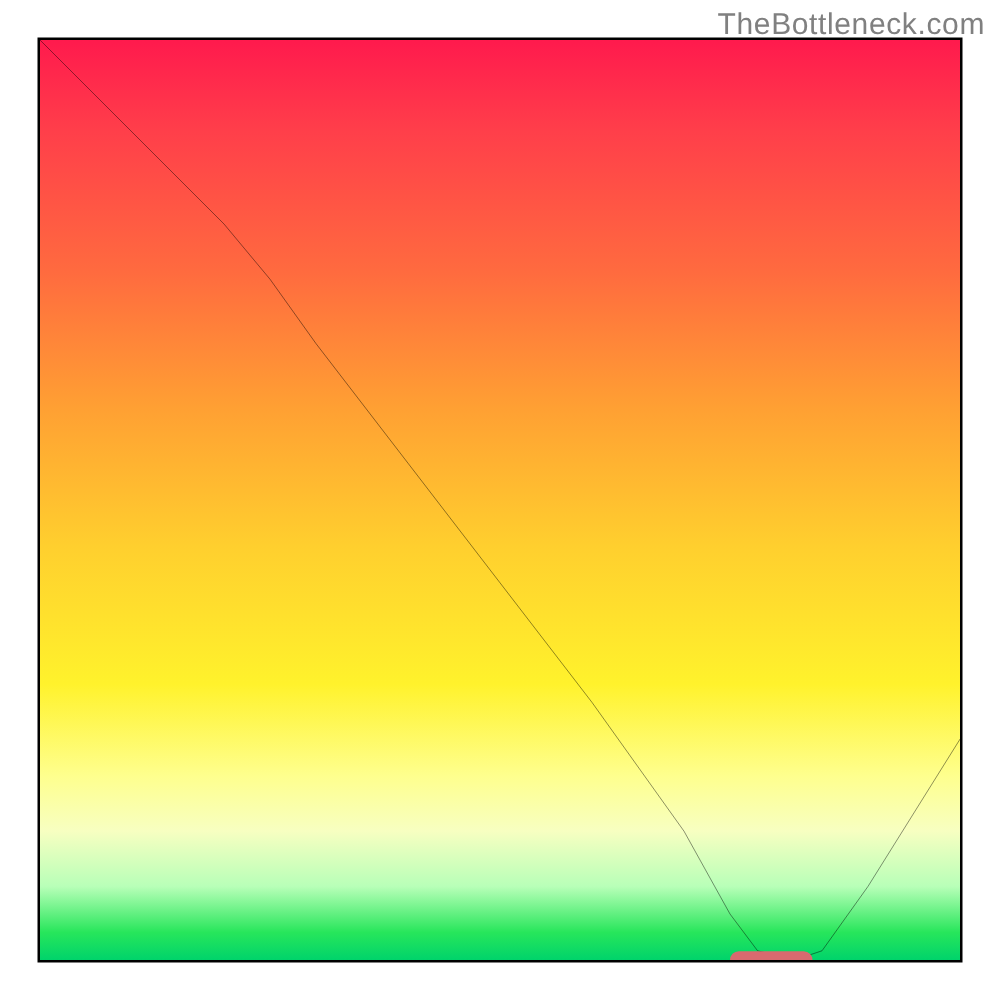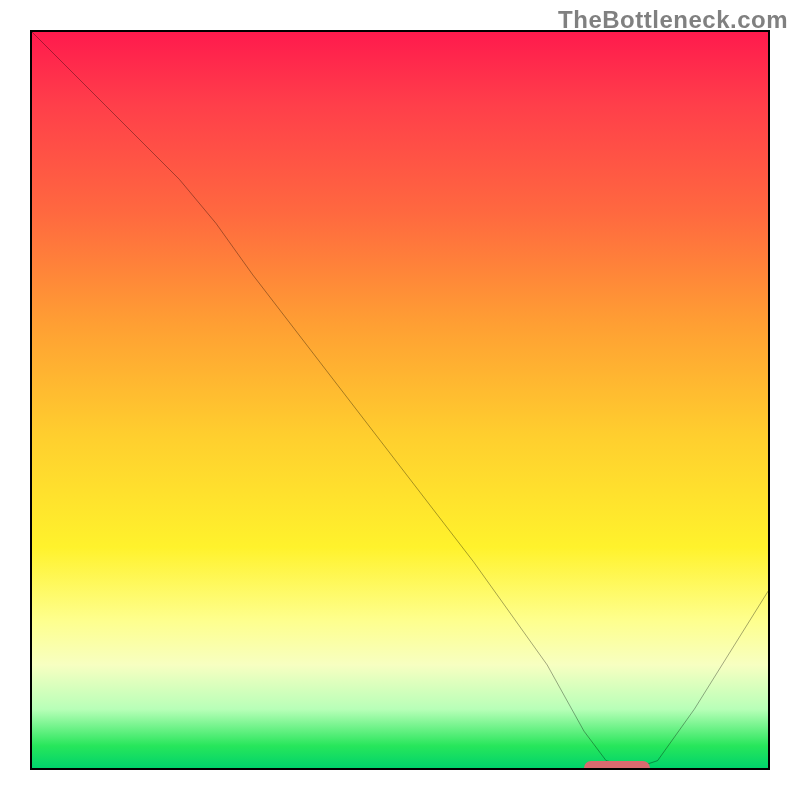--- a/index.html
+++ b/index.html
@@ -10,21 +10,21 @@
     overflow: hidden;
     font-family: Arial, Helvetica, sans-serif;
     background: #fff;
   }
   .watermark {
     position: absolute;
     top: 6px;
     right: 12px;
     color: #808080;
     font-size: 24px;
-    font-weight: 700;
+    font-weight: 400;
     z-index: 10;
     letter-spacing: 0.5px;
   }
   .plot-frame {
     position: absolute;
     left: 30px;
     top: 30px;
     width: 740px;
     height: 740px;
     border: 2px solid #000;

